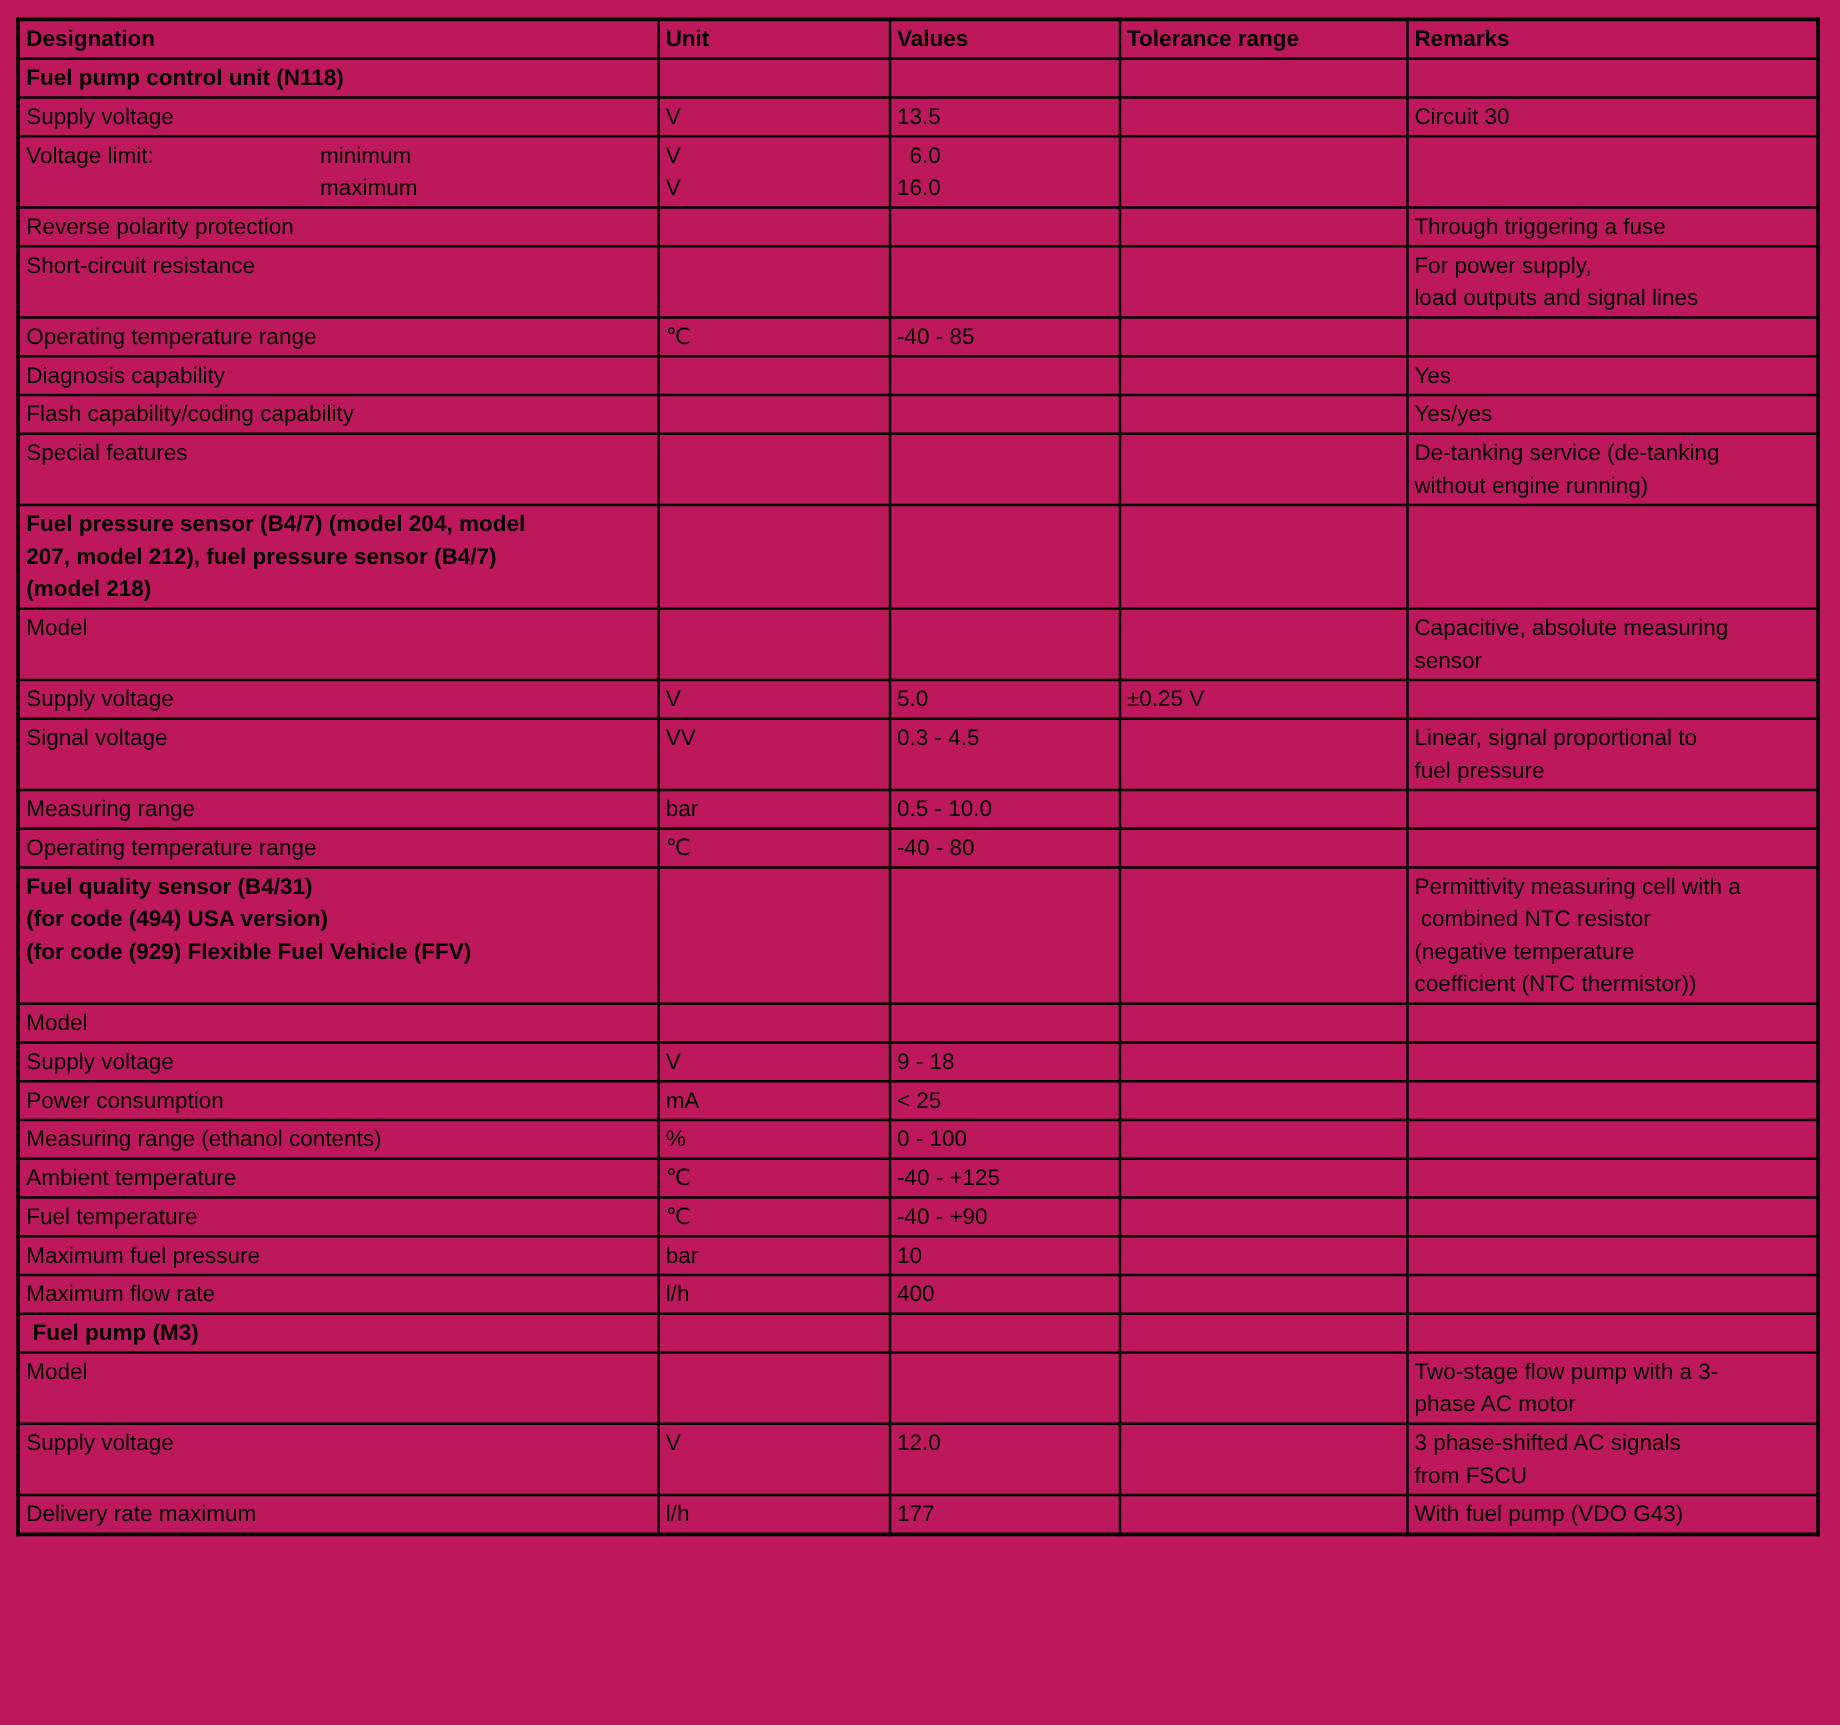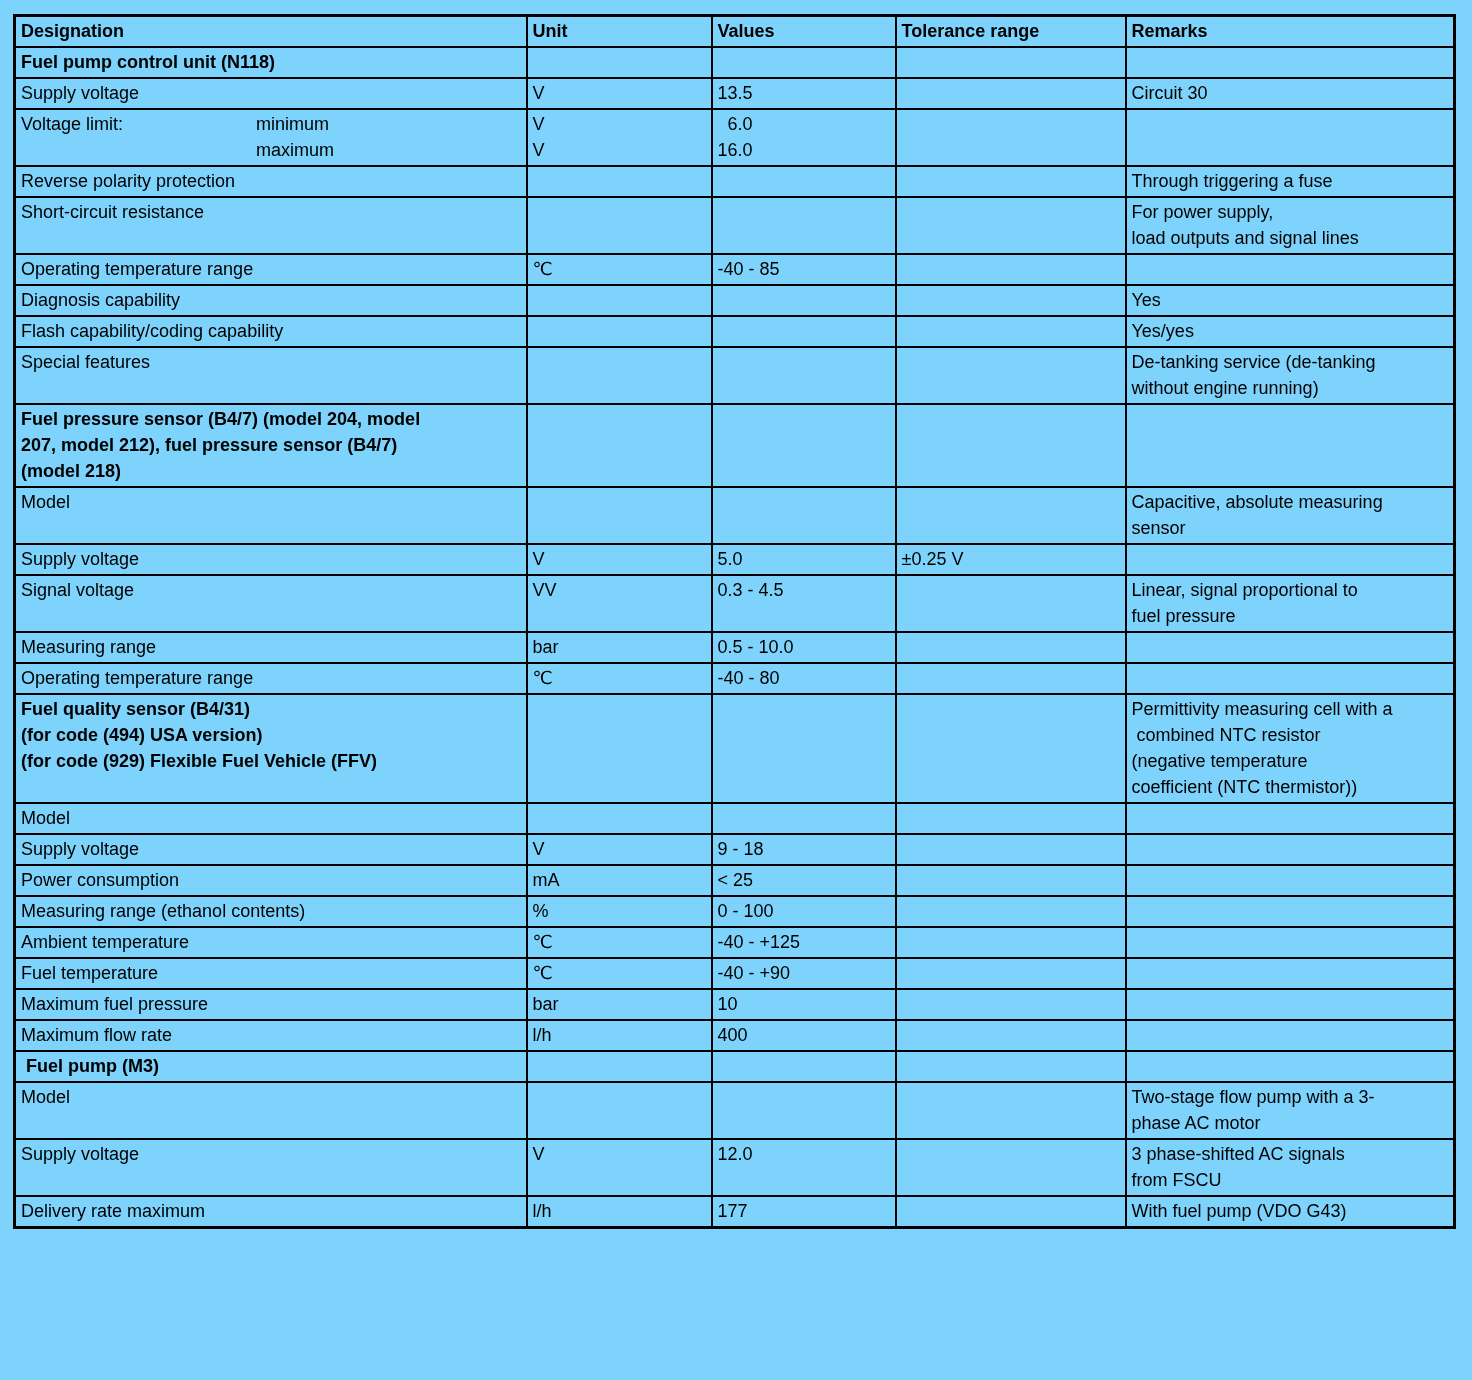--- a/index.html
+++ b/index.html
@@ -5,21 +5,21 @@
   html, body {
     margin: 0;
     padding: 0;
     background: #ffffff;
     font-family: "Liberation Sans", "DejaVu Sans", sans-serif;
     color: #000000;
   }
   .page {
     width: 1472px;
     height: 1380px;
-    background: #7dd3fc;
+    background: #be185d;
     box-sizing: border-box;
     padding: 14px 0 0 13px;
   }
   table.spec-table {
     border-collapse: collapse;
     table-layout: fixed;
     width: 1440px;
     border: 3px solid #000000;
   }
   table.spec-table th,

